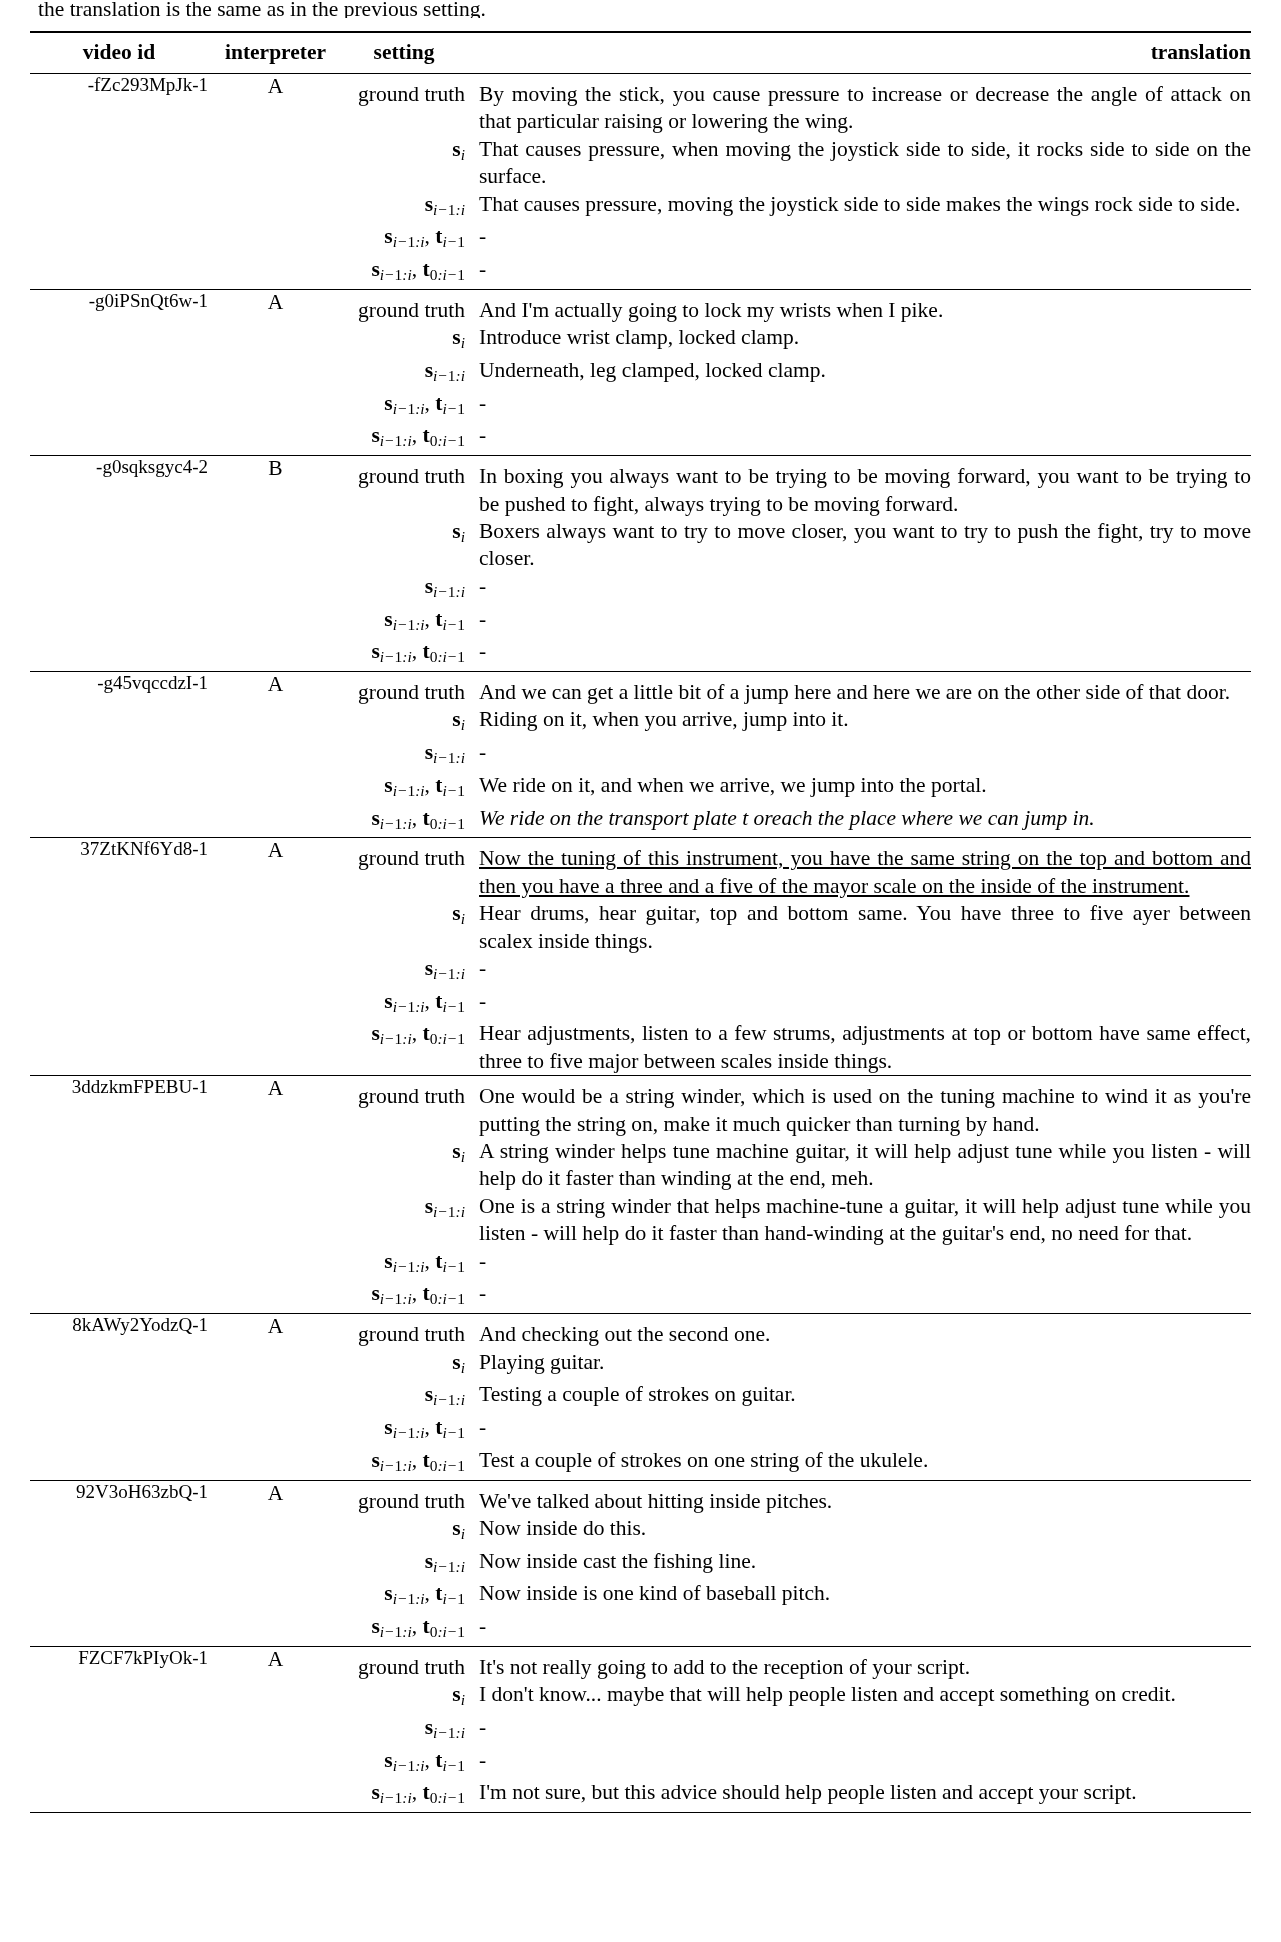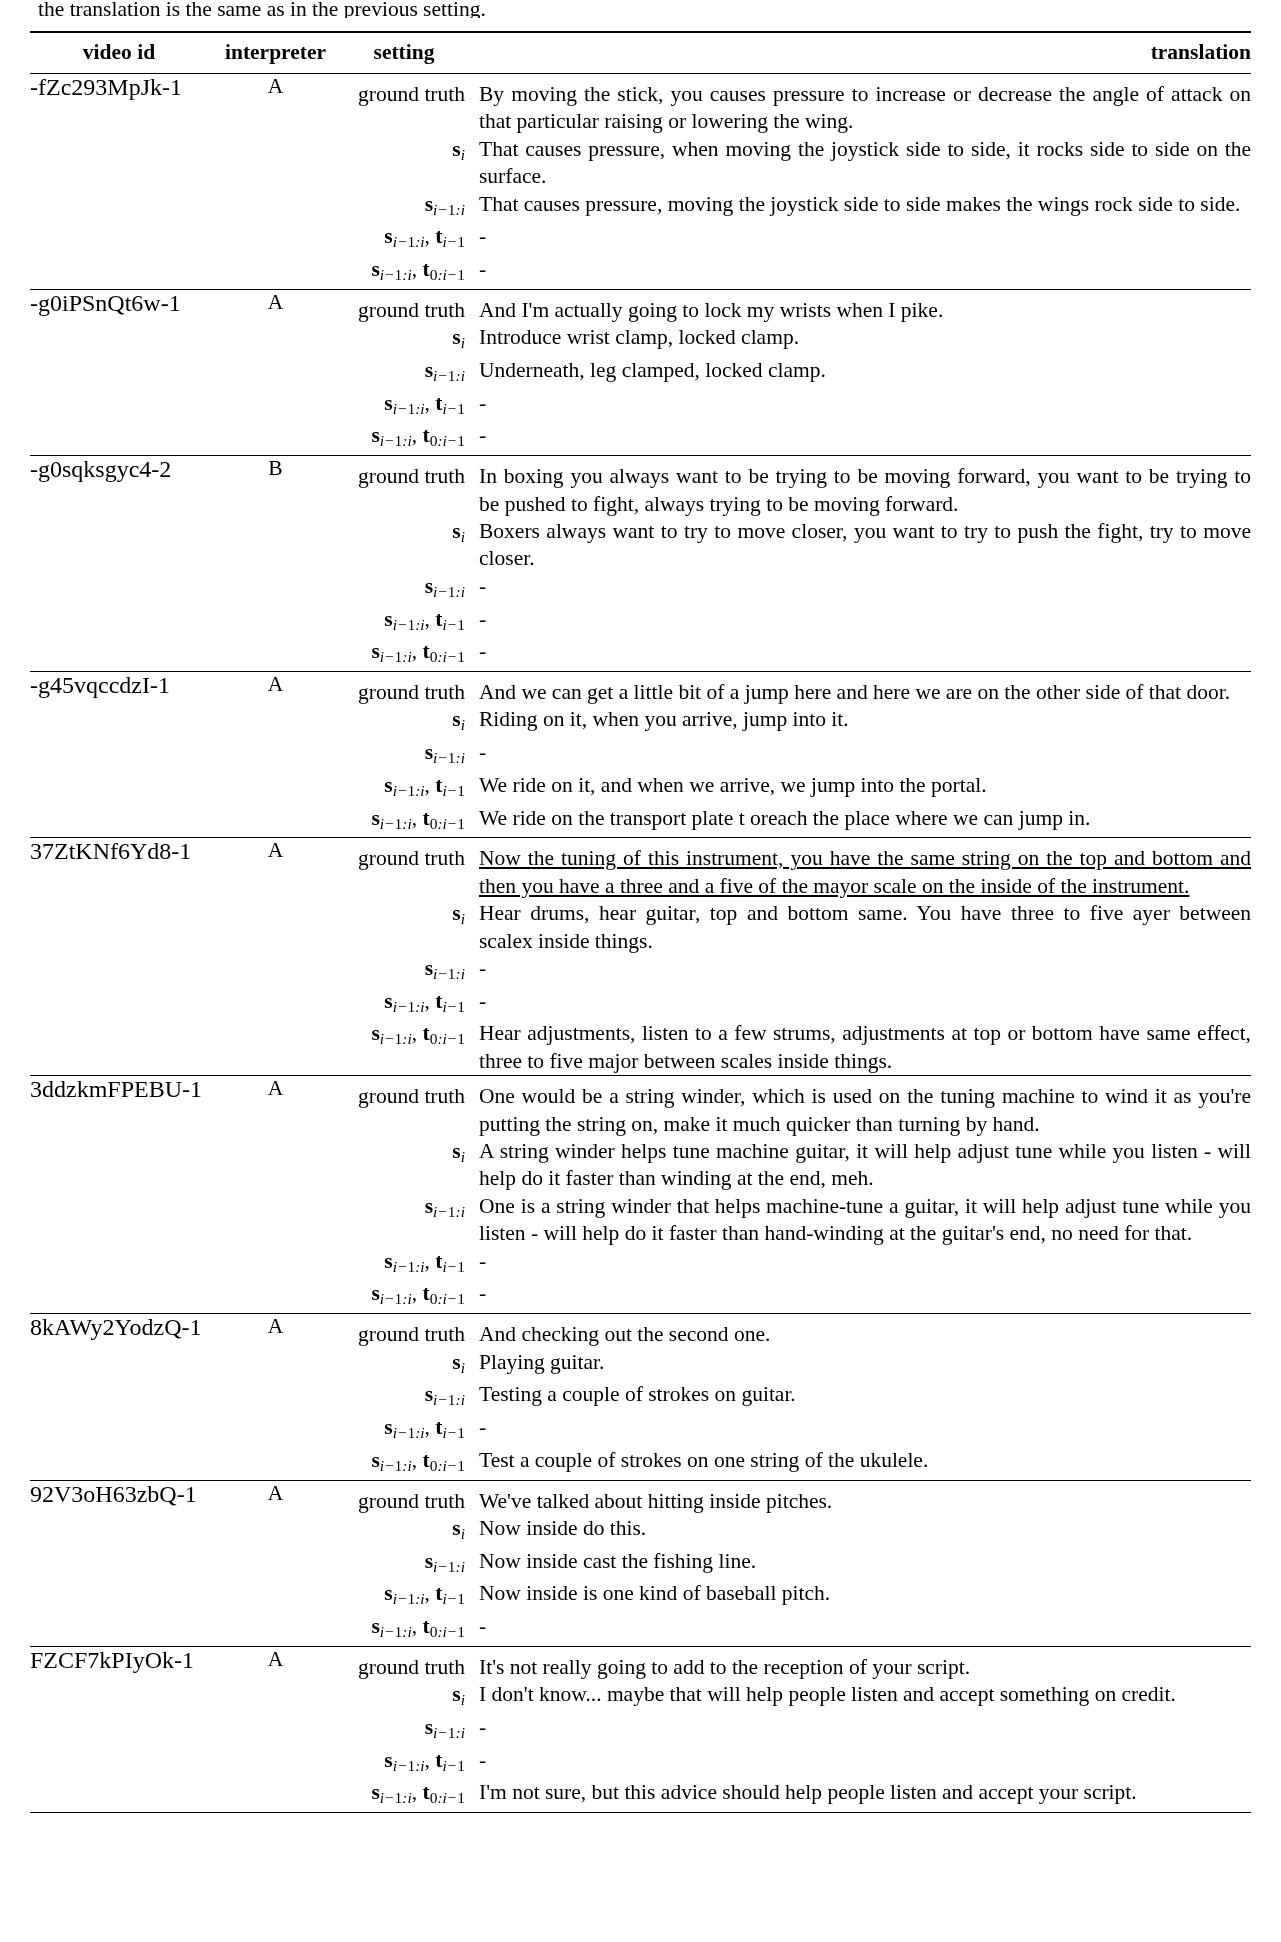--- a/index.html
+++ b/index.html
@@ -52,22 +52,22 @@
   thead th.h-vid     { text-align: center; }
   thead th.h-interp  { text-align: center; }
   thead th.h-setting { text-align: center; }
   thead th.h-trans   { text-align: right; padding-left: 14px; }
 
   tbody tr.group > td {
     padding: 0;
     vertical-align: top;
   }
   td.vid {
-    font-size: 24px;
-    text-align: left;
+    font-size: 19px;
+    text-align: right;
     padding: 7px 0 0 9px;
     white-space: nowrap;
   }
   td.interp {
     font-size: 21.5px;
     text-align: center;
     padding: 7px 0 0 0;
   }
   td.settings, td.trans {
     padding: 0;
@@ -134,21 +134,21 @@
       </tr>
     </thead>
     <tbody id="tbody">
         <tr class="group">
           <td class="vid">-fZc293MpJk-1</td>
           <td class="interp">A</td>
           <td class="settings" colspan="2">
             <div>
               <div class="rowline">
                 <div class="setcell firstpad" style="width: 122px; flex: 0 0 122px;">ground truth</div>
-                <div class="transcell firstpad" style="flex: 1 1 auto;">By moving the stick, you causes pressure to increase or decrease the angle of attack on that particular raising or lowering the wing.</div>
+                <div class="transcell firstpad" style="flex: 1 1 auto;">By moving the stick, you cause pressure to increase or decrease the angle of attack on that particular raising or lowering the wing.</div>
               </div>
               <div class="rowline">
                 <div class="setcell" style="width: 122px; flex: 0 0 122px;"><span class="mv">s</span><span class="sub">i</span></div>
                 <div class="transcell" style="flex: 1 1 auto;">That causes pressure, when moving the joystick side to side, it rocks side to side on the surface.</div>
               </div>
               <div class="rowline">
                 <div class="setcell" style="width: 122px; flex: 0 0 122px;"><span class="mv">s</span><span class="sub">i−<span class="num">1</span>:i</span></div>
                 <div class="transcell" style="flex: 1 1 auto;">That causes pressure, moving the joystick side to side makes the wings rock side to side.</div>
               </div>
               <div class="rowline">
@@ -234,21 +234,21 @@
               <div class="rowline">
                 <div class="setcell" style="width: 122px; flex: 0 0 122px;"><span class="mv">s</span><span class="sub">i−<span class="num">1</span>:i</span></div>
                 <div class="transcell dash" style="flex: 1 1 auto;">-</div>
               </div>
               <div class="rowline">
                 <div class="setcell" style="width: 122px; flex: 0 0 122px;"><span class="mv">s</span><span class="sub">i−<span class="num">1</span>:i</span>, <span class="mv">t</span><span class="sub">i−<span class="num">1</span></span></div>
                 <div class="transcell" style="flex: 1 1 auto;">We ride on it, and when we arrive, we jump into the portal.</div>
               </div>
               <div class="rowline">
                 <div class="setcell" style="width: 122px; flex: 0 0 122px;"><span class="mv">s</span><span class="sub">i−<span class="num">1</span>:i</span>, <span class="mv">t</span><span class="sub"><span class="num">0</span>:i−<span class="num">1</span></span></div>
-                <div class="transcell" style="flex: 1 1 auto;">We ride on the transport plate t oreach the place where we can jump in.</div>
+                <div class="transcell" style="flex: 1 1 auto; font-style: italic;">We ride on the transport plate t oreach the place where we can jump in.</div>
               </div>
             </div>
           </td>
         </tr>
         <tr class="group rule-mid">
           <td class="vid">37ZtKNf6Yd8-1</td>
           <td class="interp">A</td>
           <td class="settings" colspan="2">
             <div>
               <div class="rowline">

